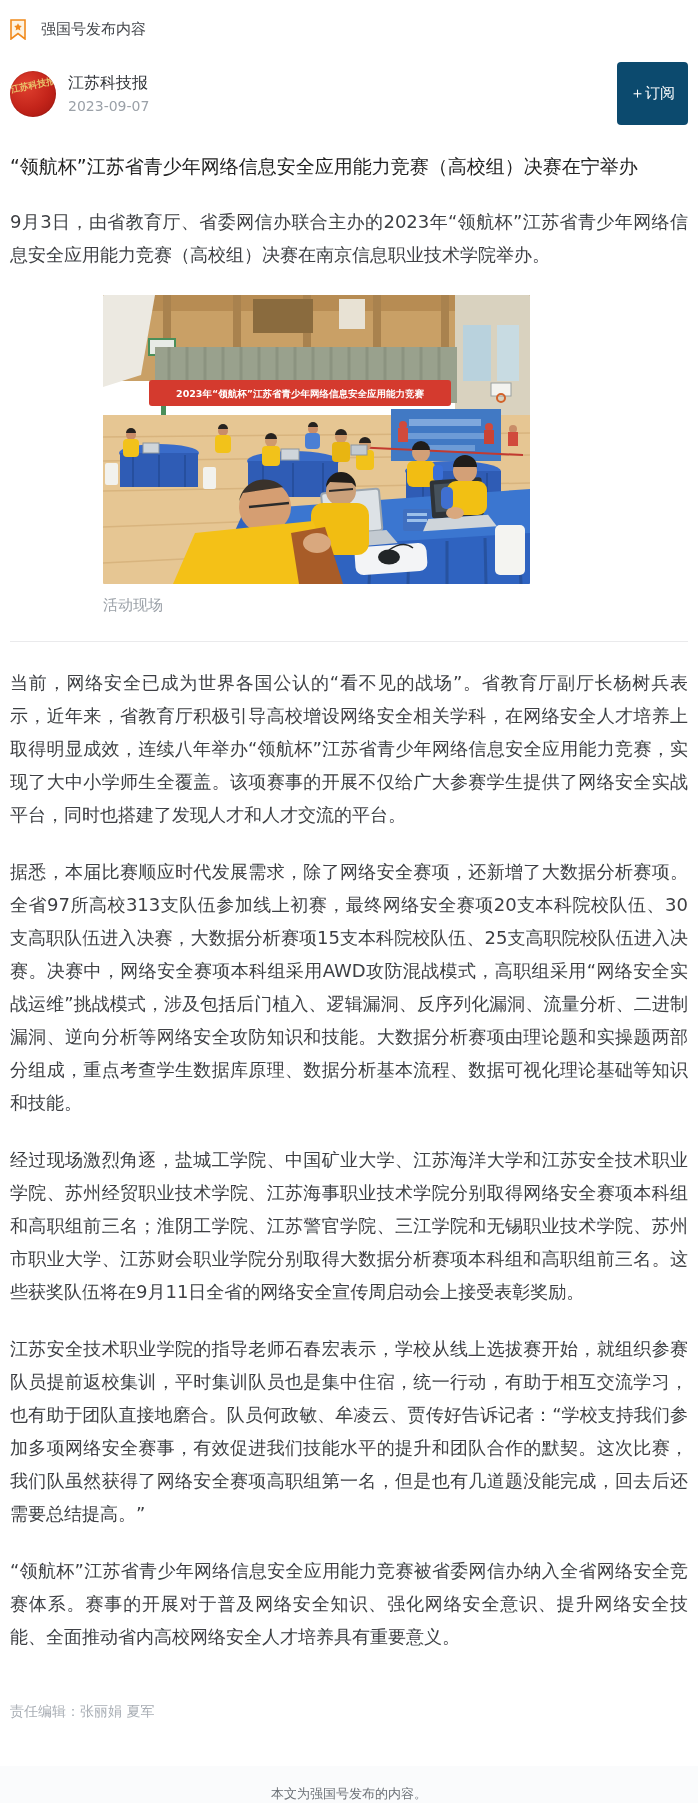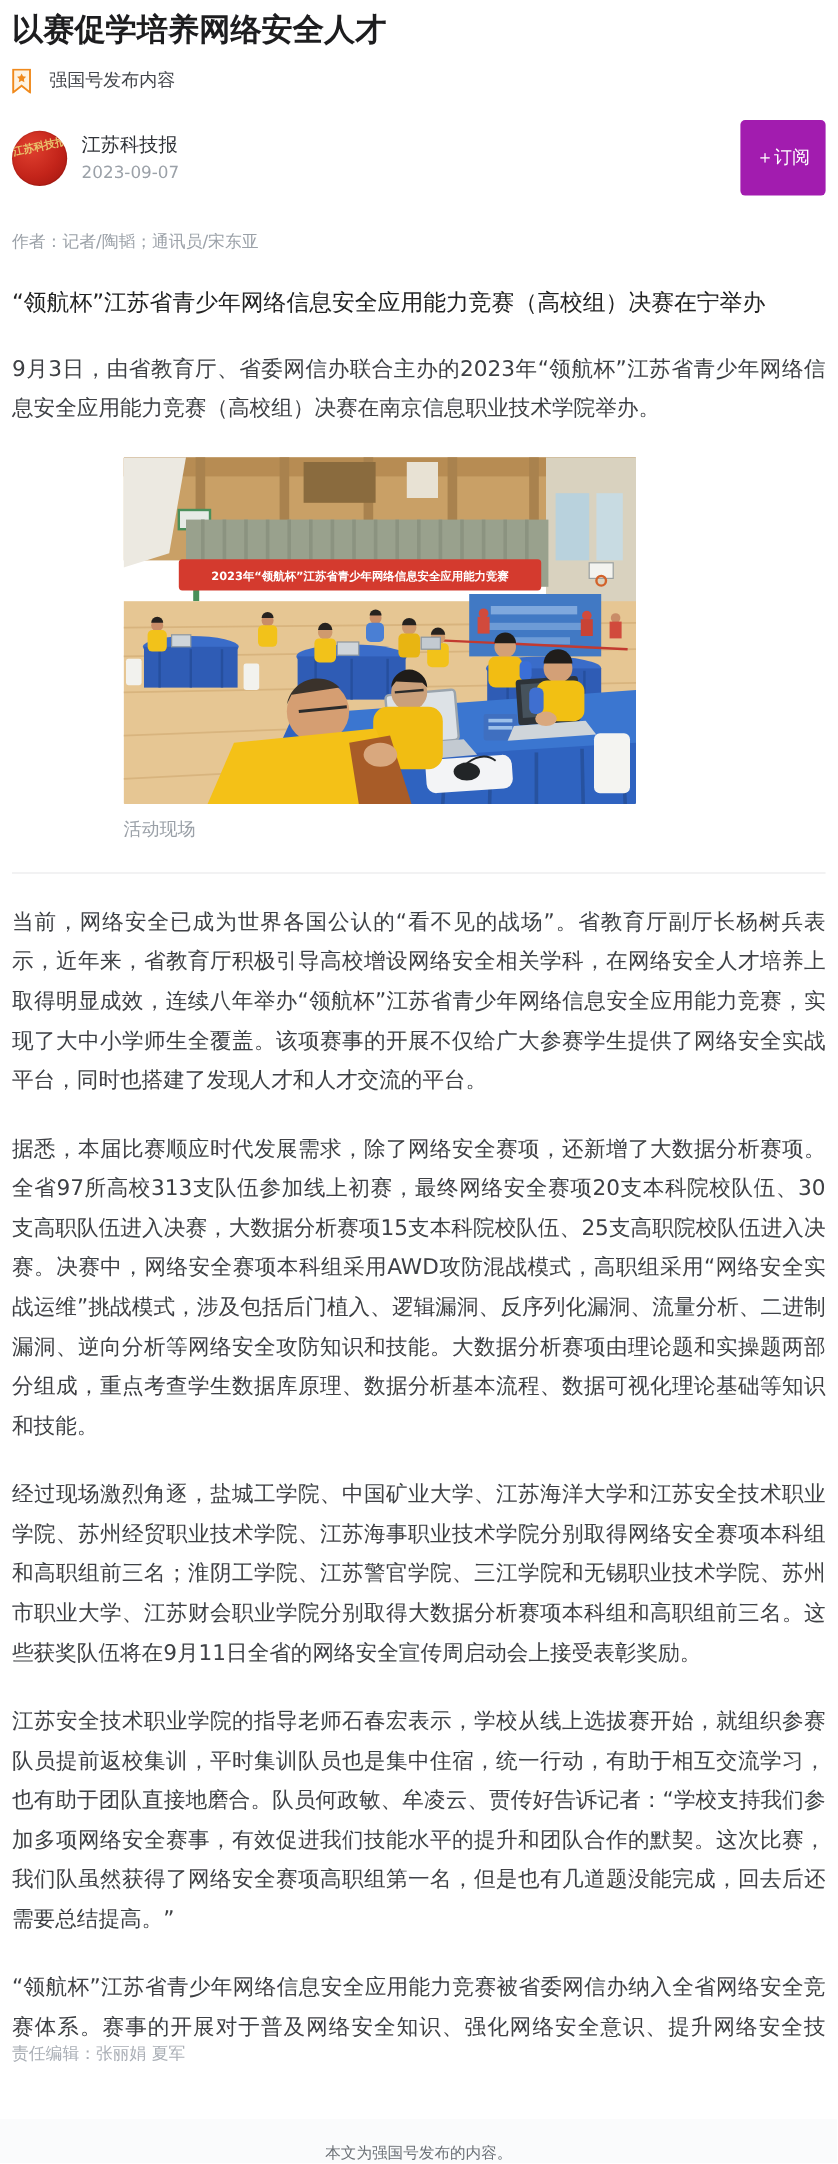--- a/index.html
+++ b/index.html
@@ -15,21 +15,21 @@
 
   .pub-row{display:flex;align-items:center;margin-top:22px;}
   .avatar{width:46px;height:46px;border-radius:50%;flex:0 0 auto;position:relative;overflow:hidden;
           background:radial-gradient(circle at 35% 32%,#e0402f 0%,#c3241a 55%,#9e140e 100%);
           box-shadow:inset 0 0 0 1px rgba(0,0,0,.08);}
   .avatar span{position:absolute;left:0;right:0;top:9px;text-align:center;color:#e9c36c;
                font-size:9px;line-height:11px;transform:rotate(-12deg);font-weight:bold;}
   .pub-meta{margin-left:12px;flex:1;}
   .pub-name{font-size:16px;color:#2f3237;line-height:20px;}
   .pub-date{font-size:14px;color:#9ba1a8;line-height:18px;margin-top:4px;}
-  .subscribe-btn{flex:0 0 auto;background:#a21caf;color:#fff;font-size:15px;line-height:15px;
+  .subscribe-btn{flex:0 0 auto;background:#0c4a6e;color:#fff;font-size:15px;line-height:15px;
                  padding:24px 13px;border:none;border-radius:4px;cursor:pointer;
                  font-family:inherit;}
 
   .author-line{margin-top:30px;font-size:14px;color:#9ba1a8;}
 
   .subtitle{margin-top:27px;font-size:19px;line-height:29px;font-weight:normal;color:#222;}
 
   .para{font-size:18px;line-height:33px;color:#3e4044;text-align:justify;margin:24px 0 0;}
 
   figure.photo{margin:24px auto 0;width:492px;}
@@ -45,42 +45,40 @@
                 gap:16px;font-size:14px;color:#8e959d;}
   .reminder-row .line{flex:1;height:1px;background:#e6e8eb;}
   .notice{position:absolute;left:0;right:0;top:1785px;text-align:center;font-size:13px;color:#6b7076;}
 </style>
 </head>
 <body>
 
 <div class="page">
   <div class="flow">
 
-    <h1 class="title">以赛促学培养网络安全人才</h1>
 
     <div class="badge-row">
       <svg class="ribbon" viewBox="0 0 16 21">
         <path d="M1 1 h14 v19 l-7 -5.5 l-7 5.5 z" fill="#fdf3e3" stroke="#f08a1d" stroke-width="1.6"></path>
         <path d="M8 4.2 l1.2 2.4 2.6.4 -1.9 1.9 .45 2.6 L8 10.3 5.65 11.5 6.1 8.9 4.2 7 l2.6-.4 z" fill="#f08a1d"></path>
       </svg>
       <span class="badge-label">强国号发布内容</span>
     </div>
 
     <div class="pub-row">
       <div class="avatar">
         <span>江苏科技报</span>
       </div>
       <div class="pub-meta">
         <div class="pub-name">江苏科技报</div>
         <div class="pub-date">2023-09-07</div>
       </div>
       <button class="subscribe-btn">＋订阅</button>
     </div>
 
-    <div class="author-line">作者：记者/陶韬；通讯员/宋东亚</div>
 
     <div class="subtitle">“领航杯”江苏省青少年网络信息安全应用能力竞赛（高校组）决赛在宁举办</div>
 
     <p class="para">9月3日，由省教育厅、省委网信办联合主办的2023年“领航杯”江苏省青少年网络信息安全应用能力竞赛（高校组）决赛在南京信息职业技术学院举办。</p>
 
     <figure class="photo">
       <svg viewBox="0 0 427 289" aria-hidden="true">
 
         <rect x="0" y="0" width="427" height="86" fill="#c9a066"></rect>
         <rect x="0" y="0" width="427" height="16" fill="#b78c53"></rect>

